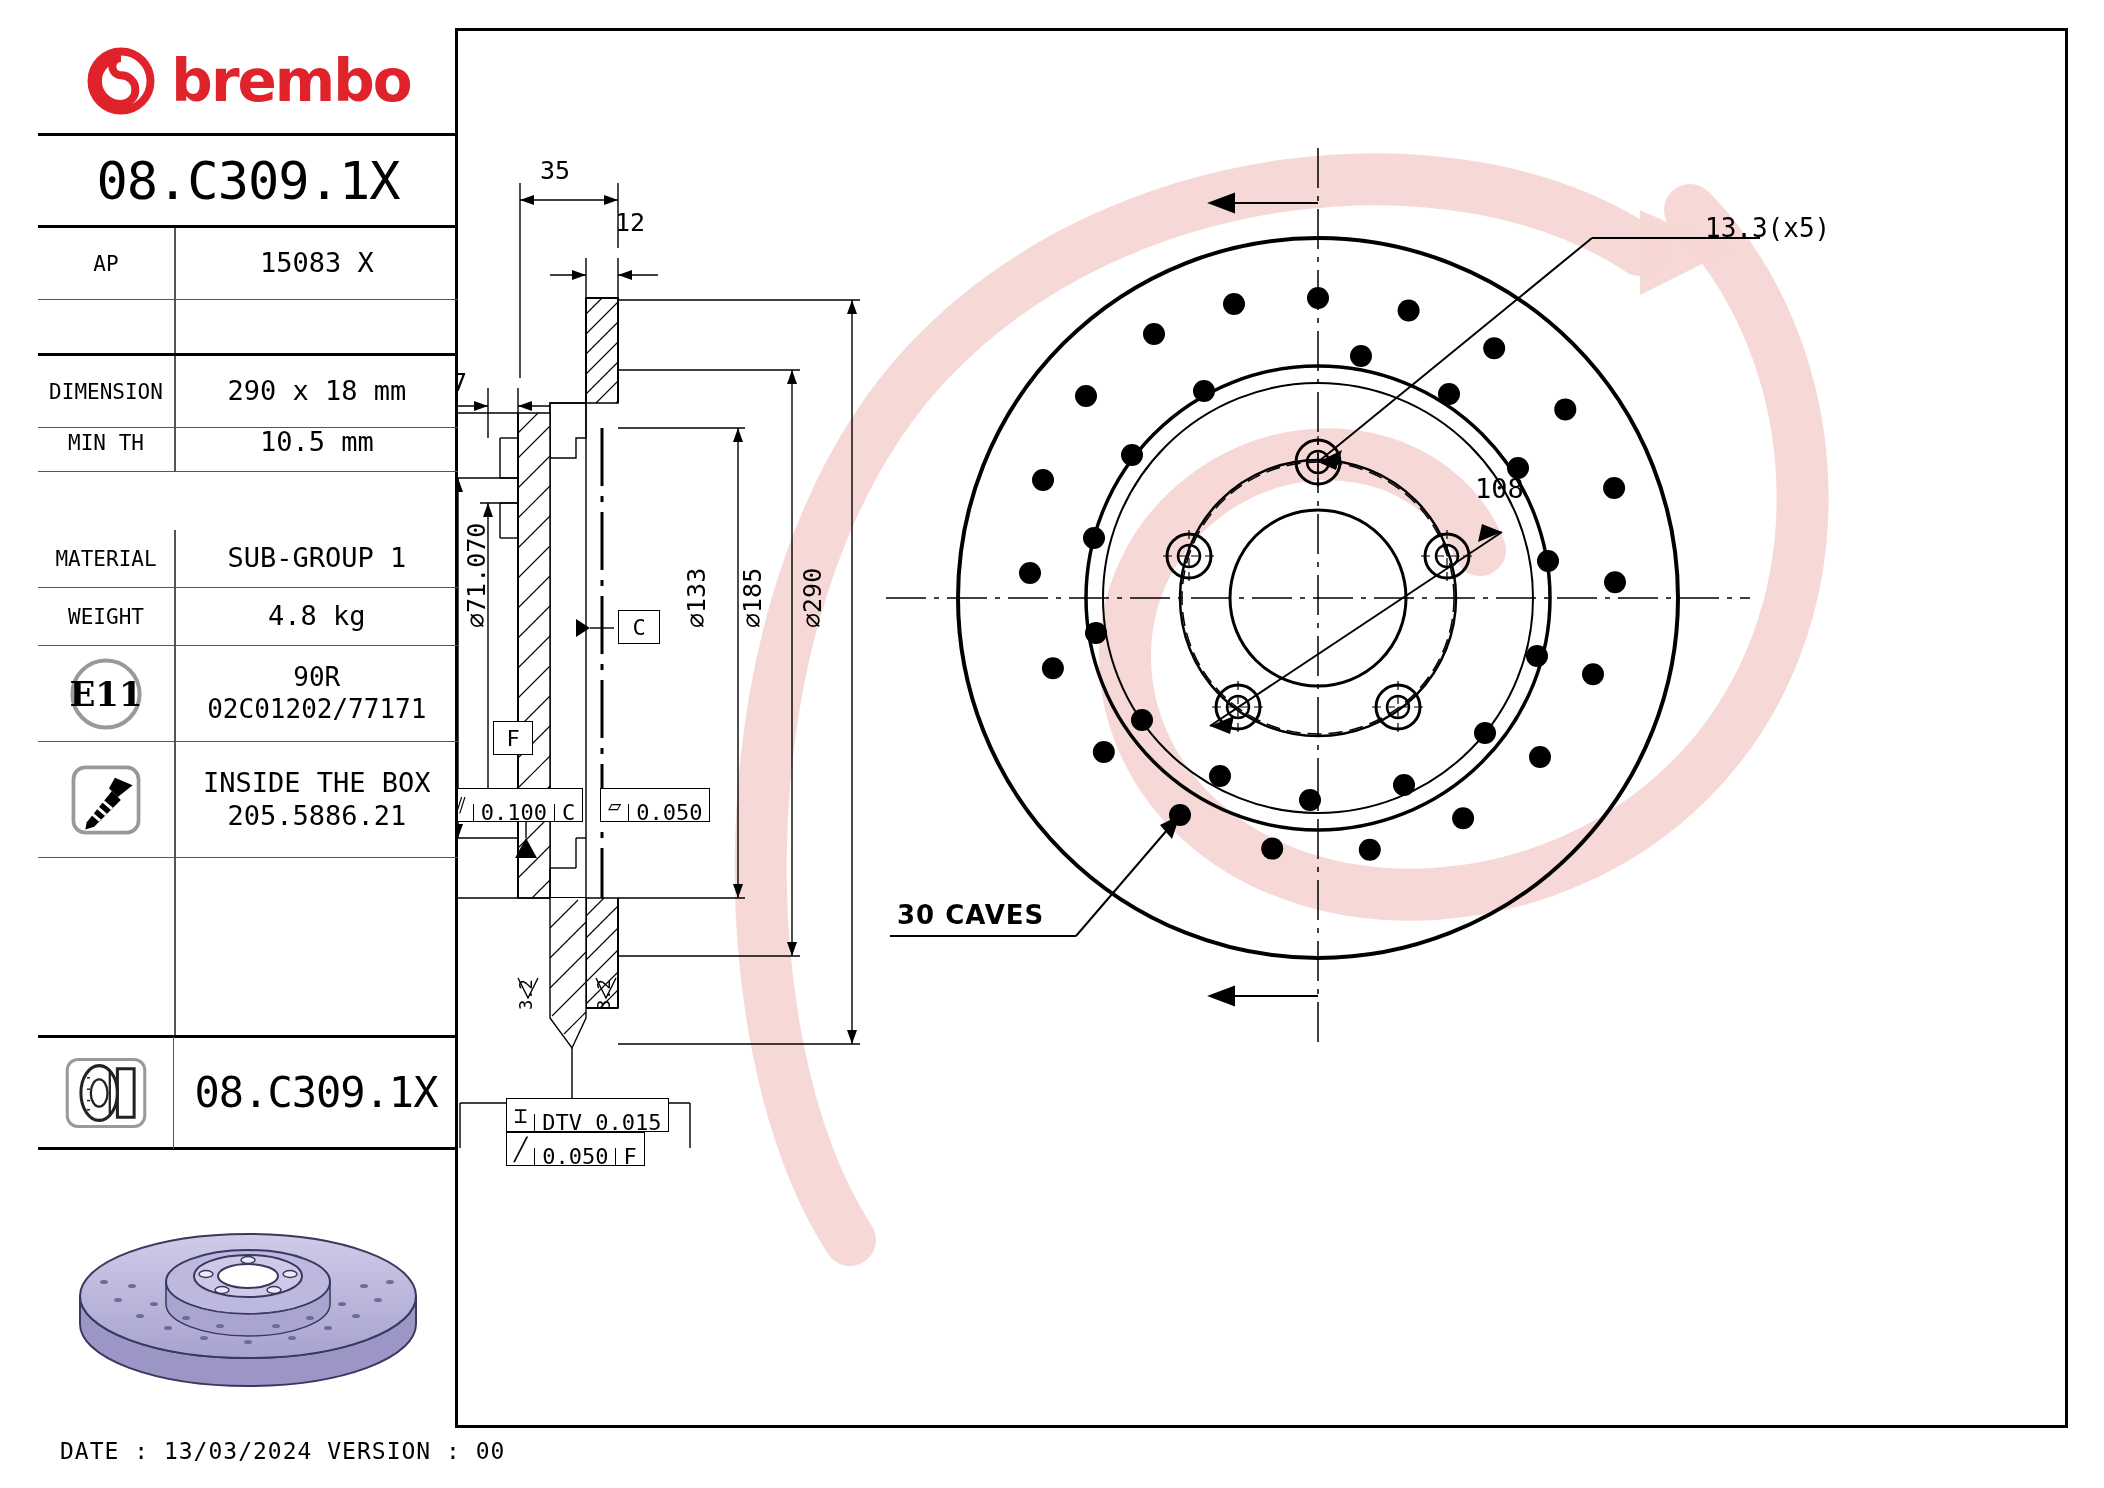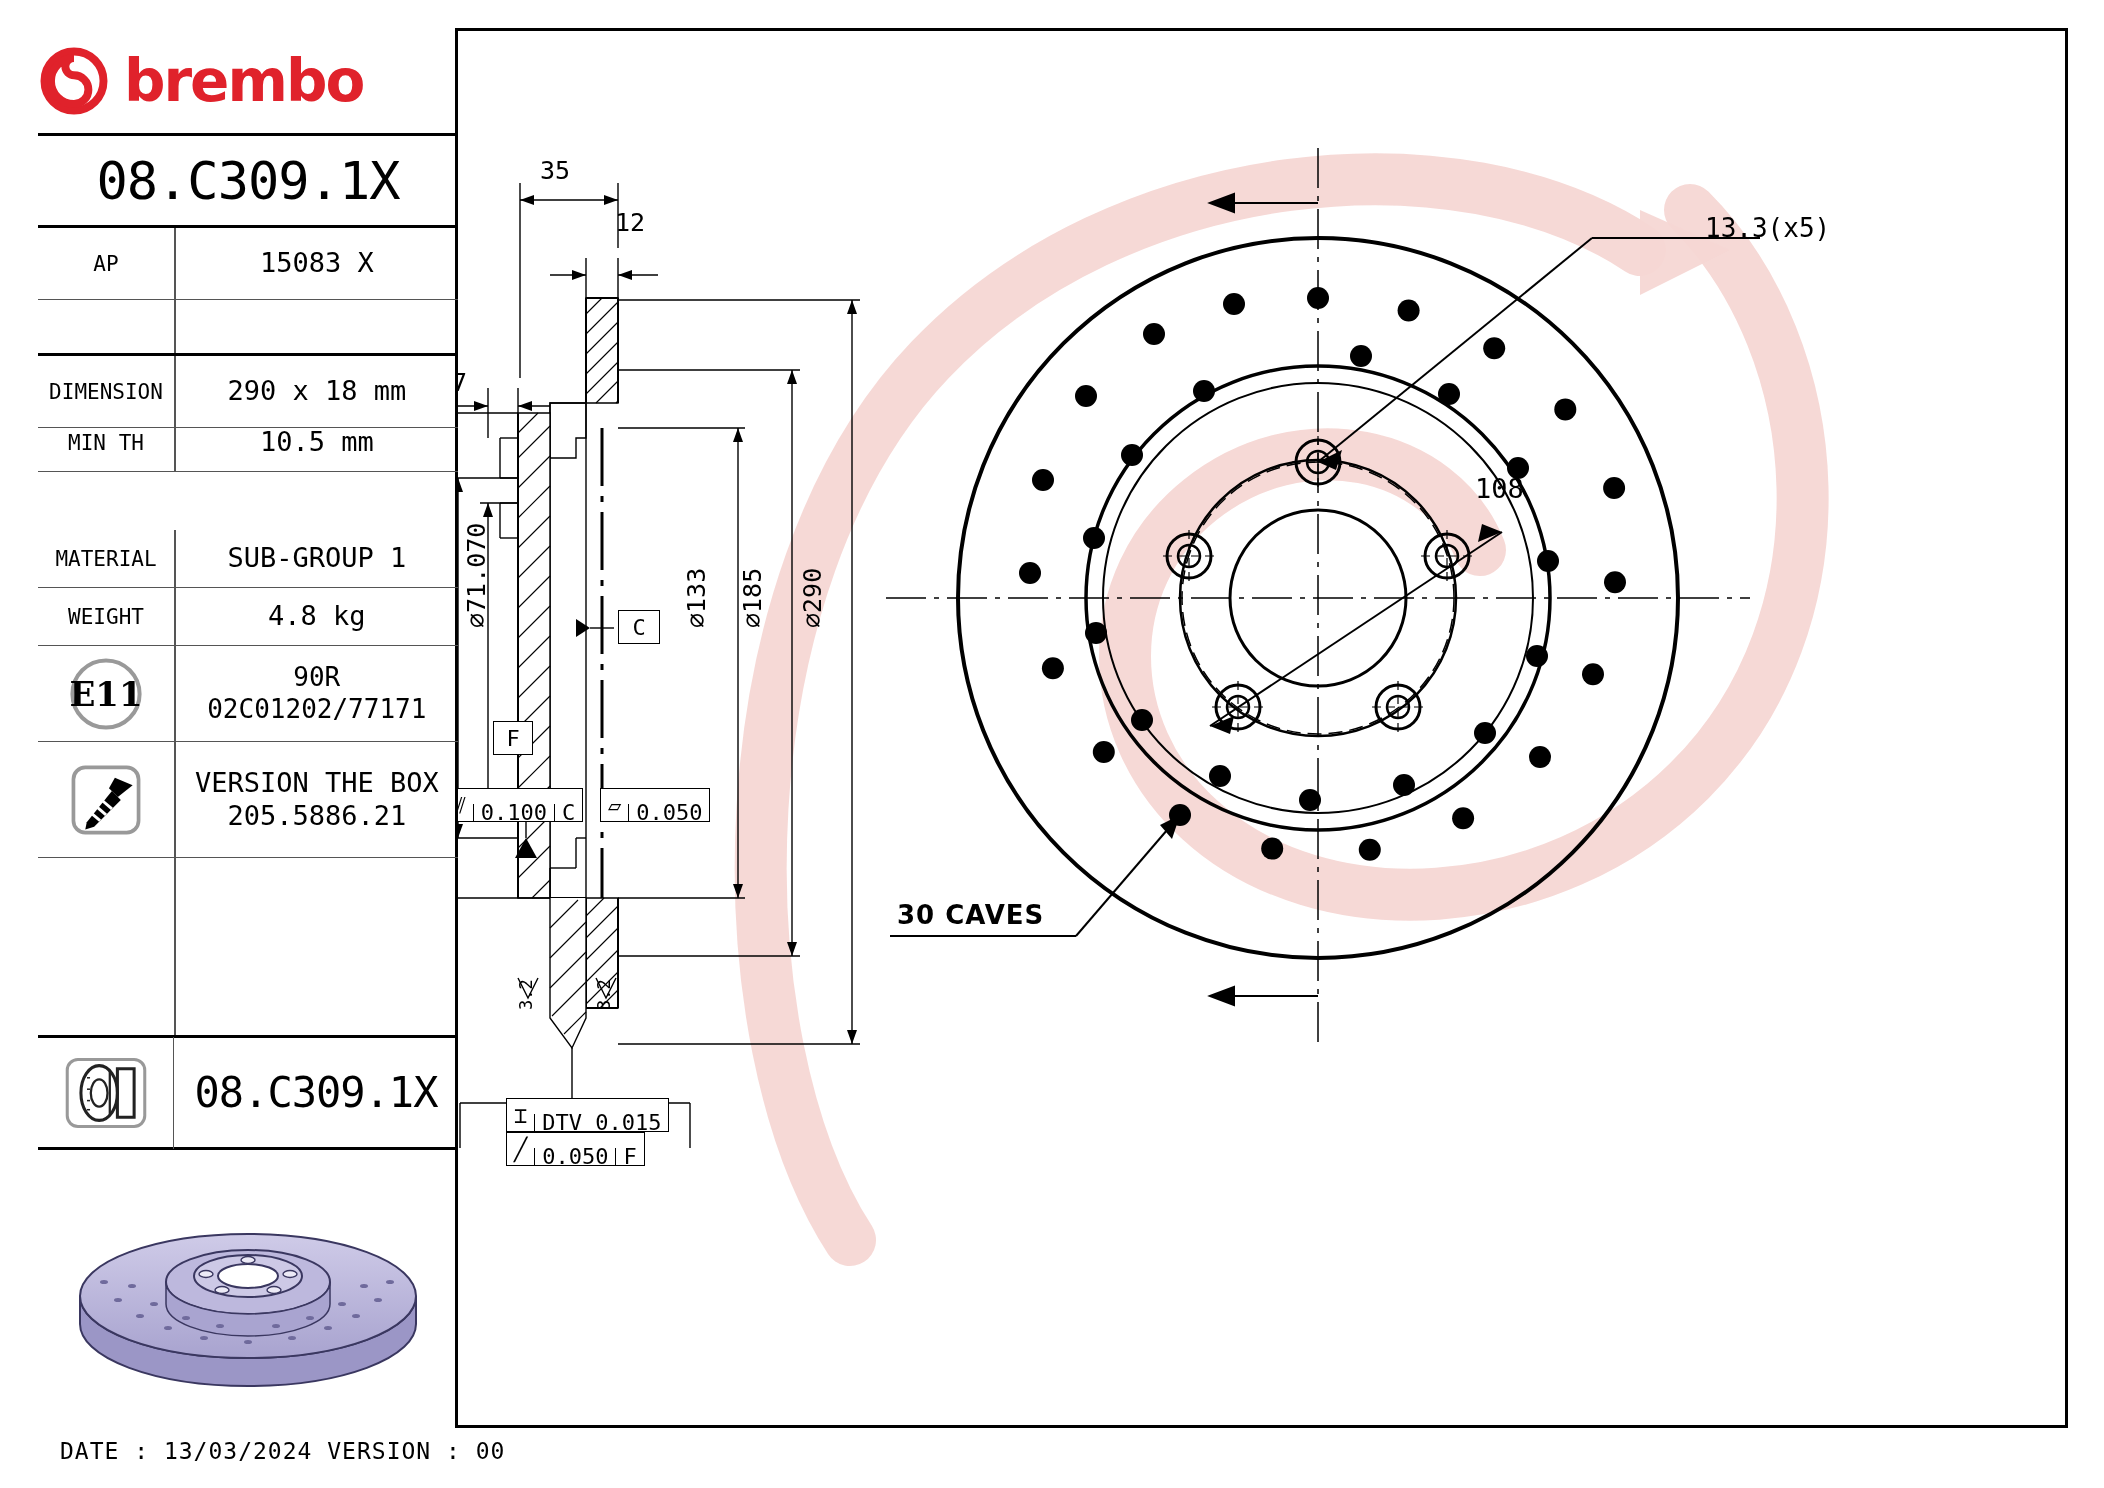--- a/index.html
+++ b/index.html
@@ -64,21 +64,21 @@
     display: flex; align-items: center; justify-content: center;
     font-size: 27px; color: #000;
     font-family: "DejaVu Sans Mono", monospace;
     text-align: center;
     line-height: 1.2;
   }
 
   
   .logo-box {
     position: absolute; left:0; top: 0; width: 420px; height: 108px;
-    display: flex; align-items: center; 
+    display: flex; align-items: center; justify-content: center;
     border-bottom: 3px solid #000;
   }
   .logo-wrap { display: flex; align-items: center; gap: 14px; }
   .brembo-word {
     font-family: "DejaVu Sans", sans-serif;
     font-weight: bold;
     font-size: 58px;
     color: #e0222b;
     letter-spacing: -2px;
   }
@@ -261,21 +261,21 @@
           </g>
           <g stroke="#fff" stroke-width="4">
             <line x1="36" y1="58" x2="50" y2="70"></line>
             <line x1="44" y1="50" x2="58" y2="62"></line>
             <line x1="28" y1="66" x2="42" y2="78"></line>
           </g>
         </svg>
       </div>
       <div class="tb-divider"></div>
       <div class="tb-cell-r" style="flex-direction:column;font-size:27px;">
-        <span>VERSION THE BOX</span>
+        <span>INSIDE THE BOX</span>
         <span>205.5886.21</span>
       </div>
     </div>
 
     <div class="tb-row tb-sep-strong" style="top:830px; height:180px;">
       <div class="tb-cell-l"></div>
       <div class="tb-divider"></div>
       <div class="tb-cell-r"></div>
     </div>
 

